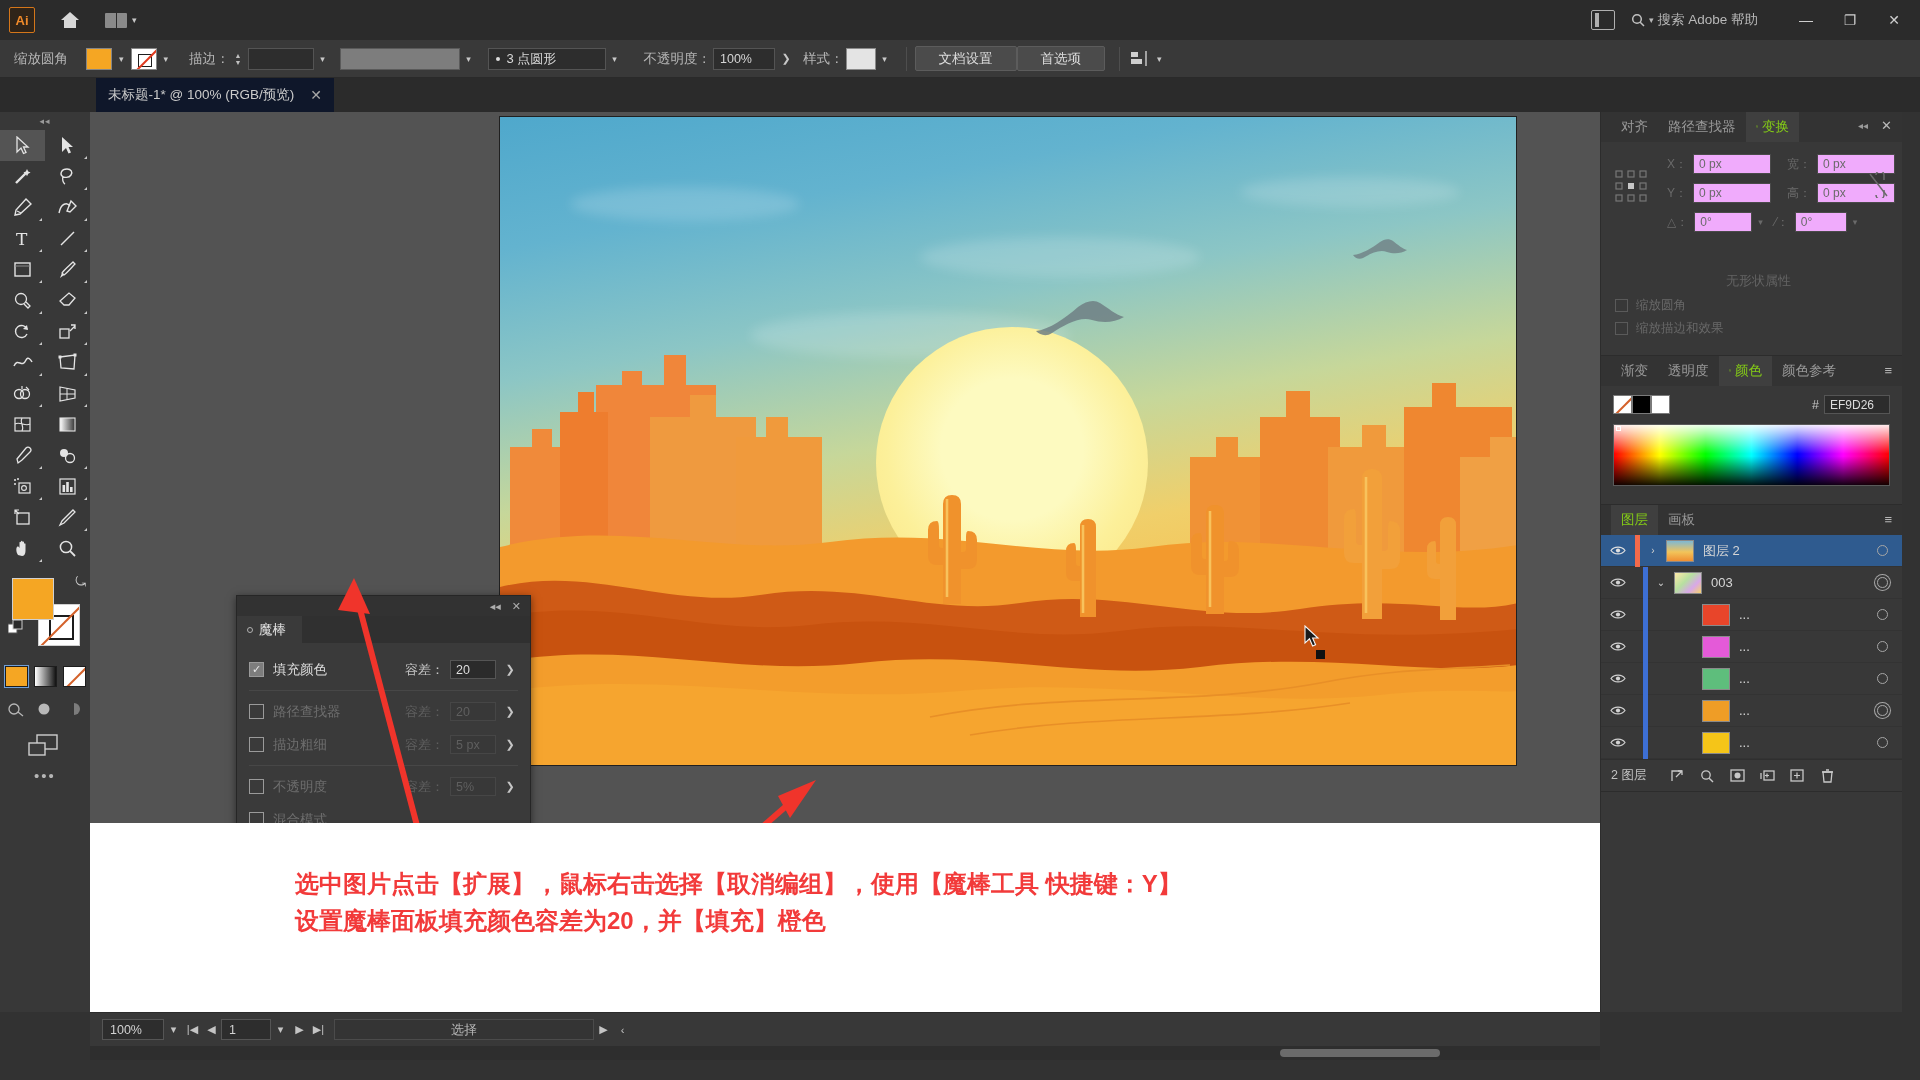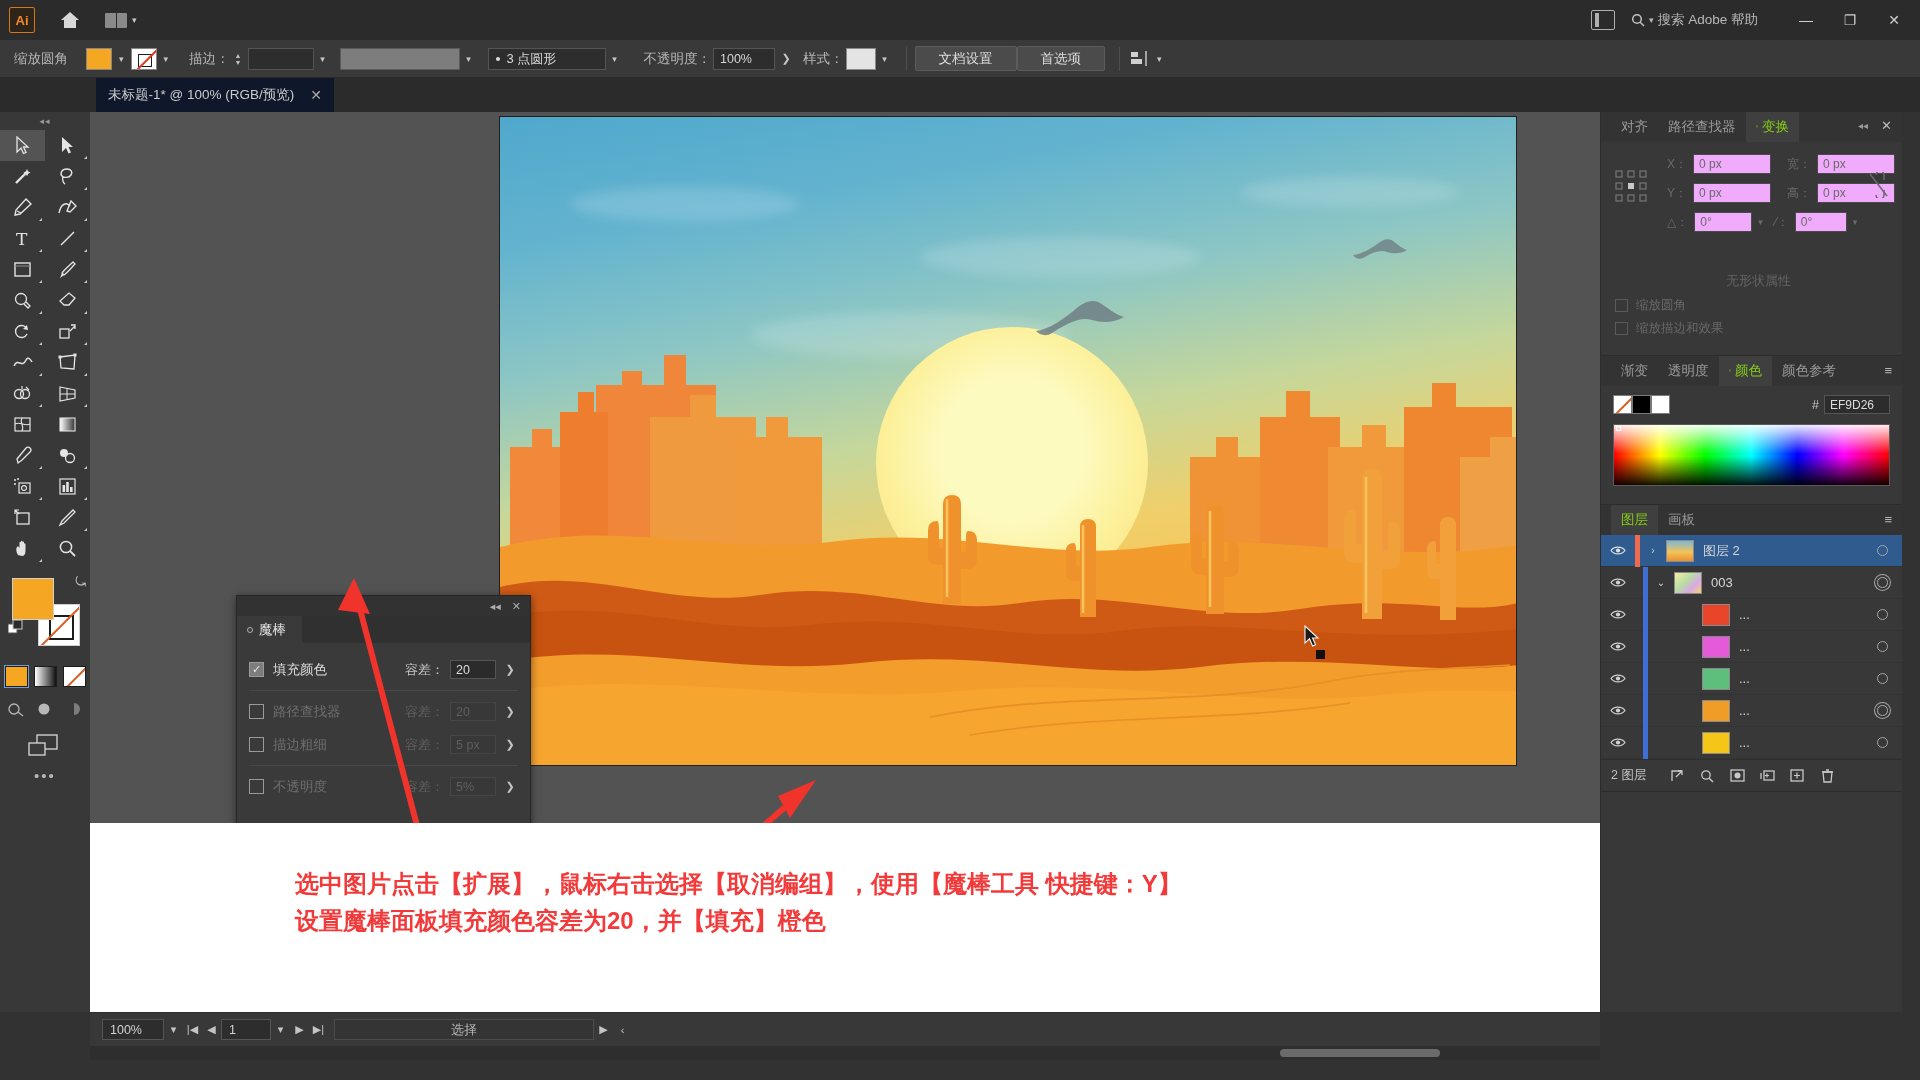--- a/index.html
+++ b/index.html
@@ -694,20 +694,24 @@
         <div class="mw-row">
           <span class="chk"></span>
           <span class="mw-name dim">不透明度</span>
           <span class="mw-tol dim">
             <span>容差：</span>
             <span class="mw-inp dim">5%</span>
             <span class="mw-arr">❯</span>
           </span>
         </div>
 
+        <div class="mw-row">
+          <span class="chk"></span>
+          <span class="mw-name dim">混合模式</span>
+        </div>
       </div>
     </div>
 
     <svg class="arrow-svg" style="left:120px; top:430px; width:280px; height:400px;" viewBox="0 0 280 400">
       <line x1="235" y1="390" x2="146" y2="52" stroke="#f0342b" stroke-width="6"></line>
       <path d="M144 36 L160 72 L128 68 Z" fill="#f0342b"></path>
     </svg>
     <svg class="arrow-svg" style="left:400px; top:640px; width:350px; height:220px;" viewBox="0 0 350 220">
       <line x1="130" y1="200" x2="310" y2="42" stroke="#f0342b" stroke-width="6"></line>
       <path d="M326 28 L300 66 L288 44 Z" fill="#f0342b"></path>

